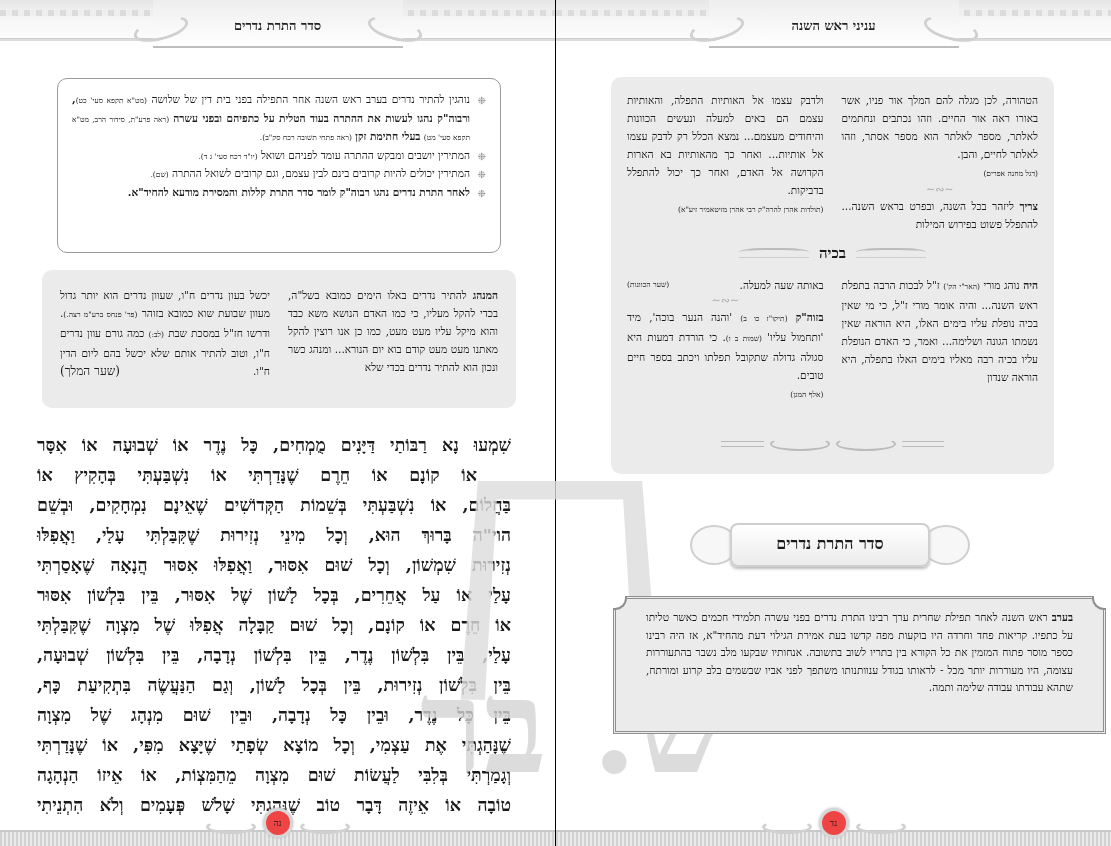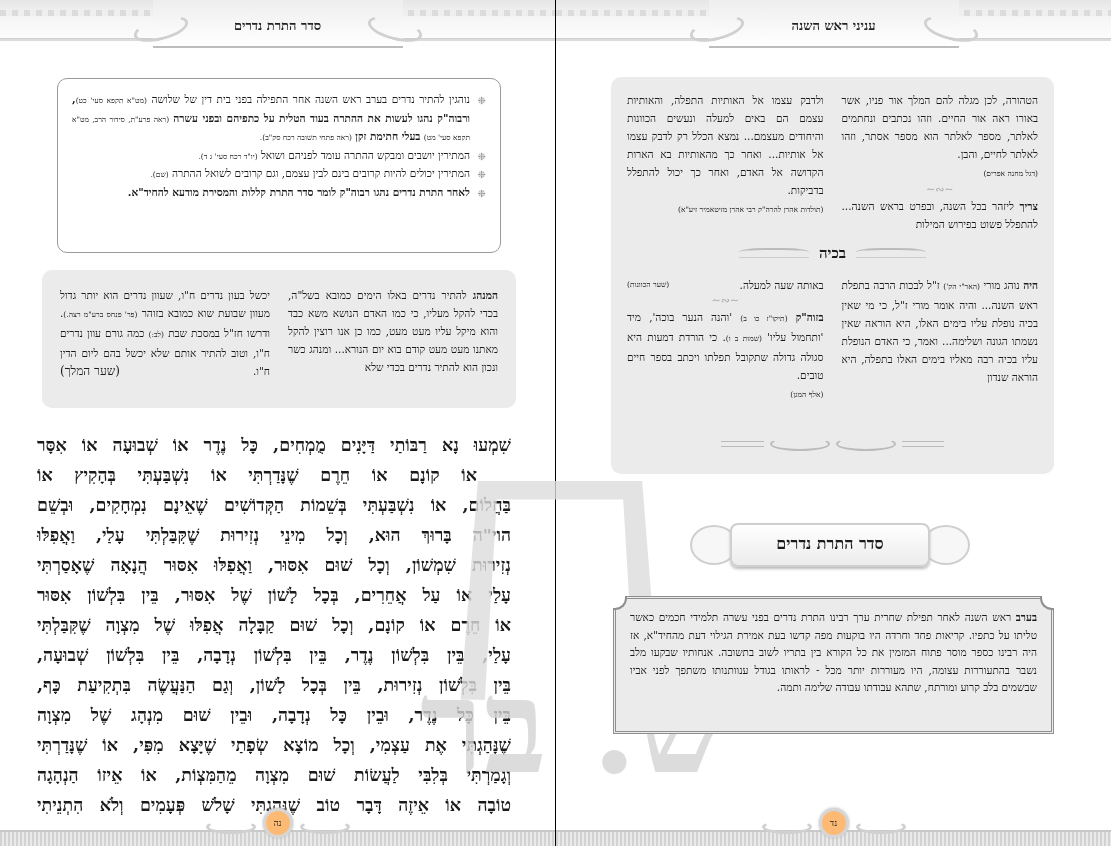--- a/index.html
+++ b/index.html
@@ -22,21 +22,21 @@
     border: 3px solid #d0d0d0; border-radius: 50%; border-top-color: transparent; }
   .header .plate::before { left: -20px; transform: rotate(-15deg); }
   .header .plate::after { right: -20px; transform: rotate(15deg); }
   .header .title { position: absolute; left: 0; right: 0; top: 18px; text-align: center; font-size: 13px; font-weight: bold; direction: rtl; color: #222; }
 
   
   .footer { position: absolute; left: 0; bottom: 0; width: 100%; height: 36px; }
   .footer .stripes { position: absolute; left: 0; right: 0; bottom: 0; height: 16px;
     background: repeating-linear-gradient(90deg, #d2d2d2 0 2px, #eaeaea 2px 4px); border-top: 2px solid #c8c8c8; }
   .footer .medal { position: absolute; left: 50%; bottom: 8px; width: 30px; height: 30px; margin-left: -15px;
-    border-radius: 50%; background: #fdba74; border: 3px solid #d6d6d6; box-shadow: 0 0 3px #bbb;
+    border-radius: 50%; background: #ef4444; border: 3px solid #d6d6d6; box-shadow: 0 0 3px #bbb;
     text-align: center; line-height: 24px; font-size: 9px; direction: rtl; }
   .footer .wing { position: absolute; bottom: 12px; width: 50px; height: 14px; border: 3px solid #d0d0d0; border-radius: 50%;
     border-top-color: transparent; }
   .footer .wing.l { left: 50%; margin-left: -72px; }
   .footer .wing.r { left: 50%; margin-left: 22px; }
 
   
   .wm { position: absolute; pointer-events: none; }
   .wm-book { left: 470px; top: 470px; width: 180px; height: 220px; border: 22px solid #dcdcdc; border-bottom: none; transform: perspective(200px) rotateX(10deg); opacity: .8; }
   .wm-letters { left: 420px; top: 650px; font-size: 130px; color: #d4d4d4; font-weight: bold; direction: rtl; opacity: .8; }
@@ -71,22 +71,22 @@
   .bottom-orn .bar { flex: 1; height: 6px; border-top: 1px solid #bbb; border-bottom: 1px solid #bbb; }
   .bottom-orn .curl { width: 60px; height: 14px; border: 2px solid #bbb; border-radius: 50%; border-top-color: transparent; }
 
   .banner { position: absolute; left: 690px; top: 517px; width: 280px; height: 56px; }
   .banner .plate { position: absolute; left: 40px; right: 40px; top: 6px; bottom: 6px; border: 2px solid #cfcfcf; border-radius: 8px;
     background: linear-gradient(#ffffff, #ececec); box-shadow: 0 2px 3px #bbb; }
   .banner .scroll { position: absolute; top: 8px; width: 48px; height: 40px; border: 2px solid #cfcfcf; border-radius: 50%; background: #f7f7f7; }
   .banner .scroll.l { left: 0; } .banner .scroll.r { right: 0; }
   .banner .label { position: absolute; left: 0; right: 0; top: 17px; text-align: center; direction: rtl; font-size: 16px; font-weight: bold; }
 
-  .frame-box { position: absolute; left: 613px; top: 596px; width: 441px; height: 138px; border: 3px double #8f8f8f;
-    background: #ebebeb; padding: 10px 14px; direction: rtl; font-size: 10.5px; line-height: 17.5px; text-align: justify; }
+  .frame-box { position: absolute; left: 613px; top: 596px; width: 493px; height: 138px; border: 3px double #8f8f8f;
+    background: #ebebeb; padding: 10px 30px; direction: rtl; font-size: 10.5px; line-height: 17.5px; text-align: justify; }
   .frame-box::before, .frame-box::after { content: ""; position: absolute; top: -3px; width: 12px; height: 12px; background: #fff; }
   .frame-box::before { left: -3px; border-right: 2px solid #8f8f8f; border-bottom: 2px solid #8f8f8f; border-bottom-right-radius: 12px; }
   .frame-box::after { right: -3px; border-left: 2px solid #8f8f8f; border-bottom: 2px solid #8f8f8f; border-bottom-left-radius: 12px; }
 </style>
 </head>
 <body>
 
 <div class="spread">
 
   <div class="page left">

